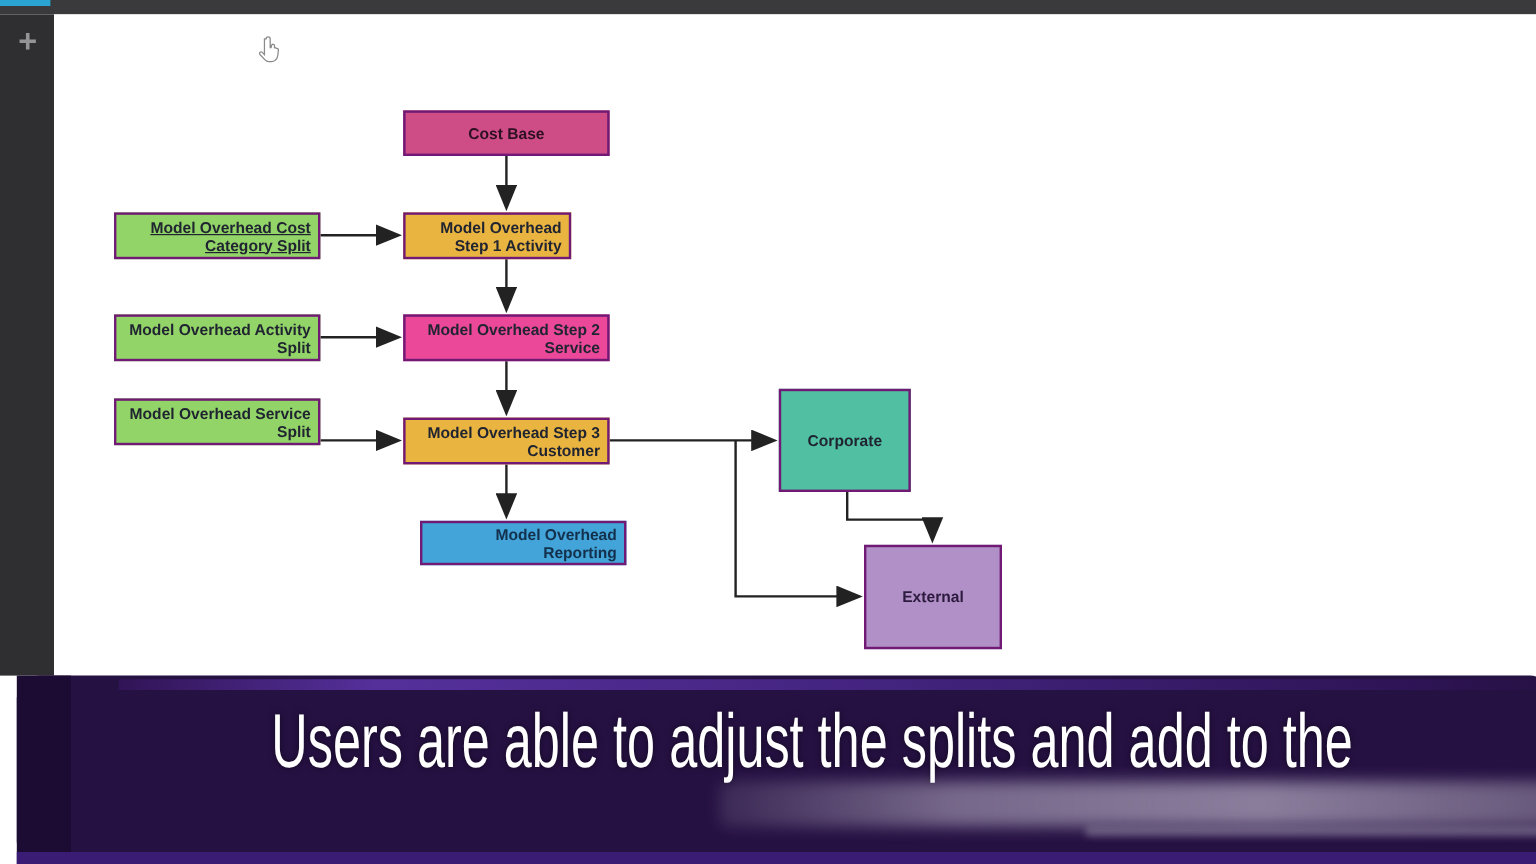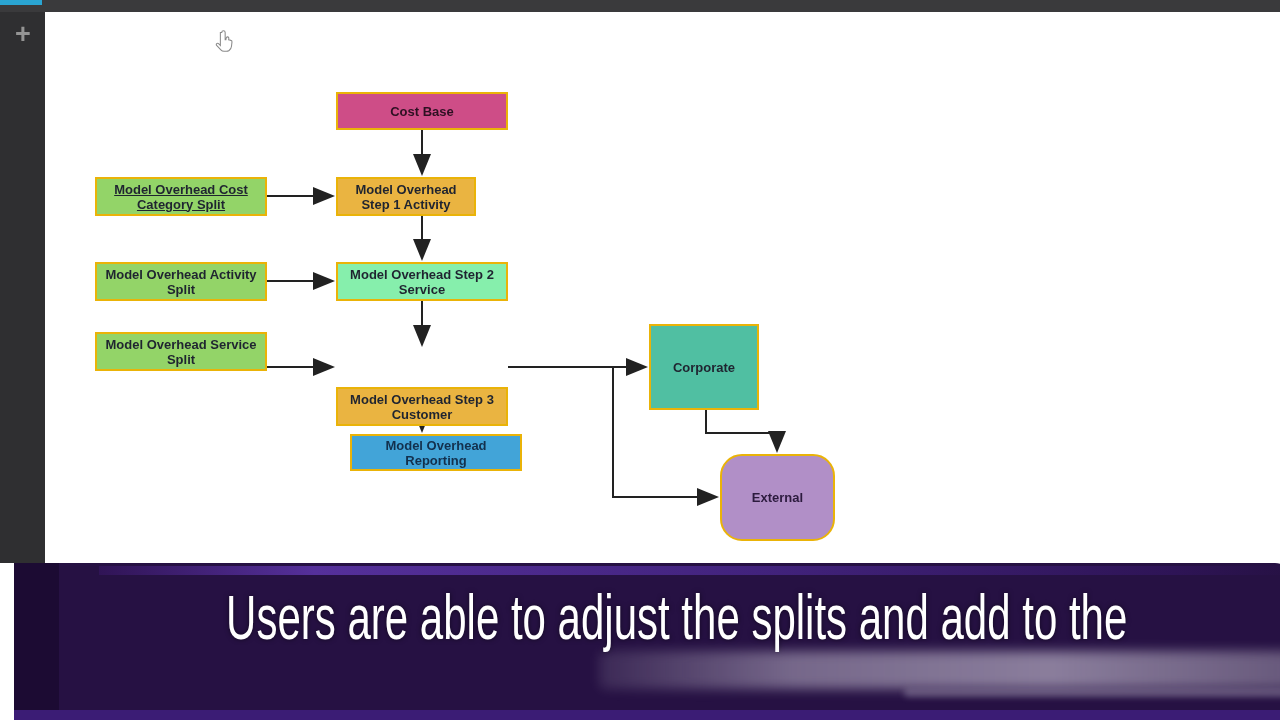--- a/index.html
+++ b/index.html
@@ -29,35 +29,35 @@
     border:1px solid #cdcdcd; border-radius:4px;
     color:#8e8e8e; font-size:15px; line-height:31px; white-space:nowrap;
     cursor:pointer;
   }
   .tab.active { background:#2d93b7; border-color:#27809f; color:#ffffff; }
 
   
   .canvas { position:absolute; left:45px; top:12px; right:0; height:551px; background:#ffffff; }
   .edges { position:absolute; left:0; top:0; width:1280px; height:563px; pointer-events:none; }
   .node {
-    position:absolute; border:2px solid #eab308;
-    display:flex; align-items:center; justify-content:center; text-align:center;
+    position:absolute; border:2px solid #701a75;
+    display:flex; align-items:center; justify-content:center; text-align:right;
     font-size:13px; font-weight:bold; color:#1f2430; line-height:15px; padding:2px 6px;
     cursor:pointer;
   }
   .n-costbase  { left:336px; top:92px;  width:172px; height:38px; background:#ce4d87; color:#2d1022; }
   .n-ccsplit   { left:95px;  top:177px; width:172px; height:39px; background:#93d468;text-decoration:underline; }
   .n-step1     { left:336px; top:177px; width:140px; height:39px; background:#eab441; }
   .n-actsplit  { left:95px;  top:262px; width:172px; height:39px; background:#93d468; }
-  .n-step2     { left:336px; top:262px; width:172px; height:39px; background:#86efac; }
+  .n-step2     { left:336px; top:262px; width:172px; height:39px; background:#ec4899; }
   .n-svcsplit  { left:95px;  top:332px; width:172px; height:39px; background:#93d468; }
-  .n-step3     { left:336px; top:348px; width:172px; height:39px; background:#eab441;margin-top:39px; }
+  .n-step3     { left:336px; top:348px; width:172px; height:39px; background:#eab441; }
   .n-reporting { left:336px; top:434px; width:172px; height:37px; background:#42a4d8; color:#13304d;margin-left:14px; }
   .n-corporate { left:649px; top:324px; width:110px; height:86px; background:#50bfa2; }
-  .n-external  { left:720px; top:454px; width:115px; height:87px; background:#b18fc7; color:#2c1b3e;border-radius:22px; }
+  .n-external  { left:720px; top:454px; width:115px; height:87px; background:#b18fc7; color:#2c1b3e; }
 
   
   .cursor { position:absolute; left:212px; top:29px; width:26px; height:26px; pointer-events:none; }
 
   
   .overlay { position:absolute; left:14px; top:563px; width:1280px; height:157px; background:#261143;border-radius:19px; }
   .overlay-leftcol { position:absolute; left:0; top:0; width:45px; height:157px; background:#1c0b33; }
   .overlay-topband {
     position:absolute; left:85px; right:0; top:3px; height:9px;
     background:linear-gradient(90deg, #301456, #55309b 18%, #42237d 55%, #2e1456 90%, #261143);

